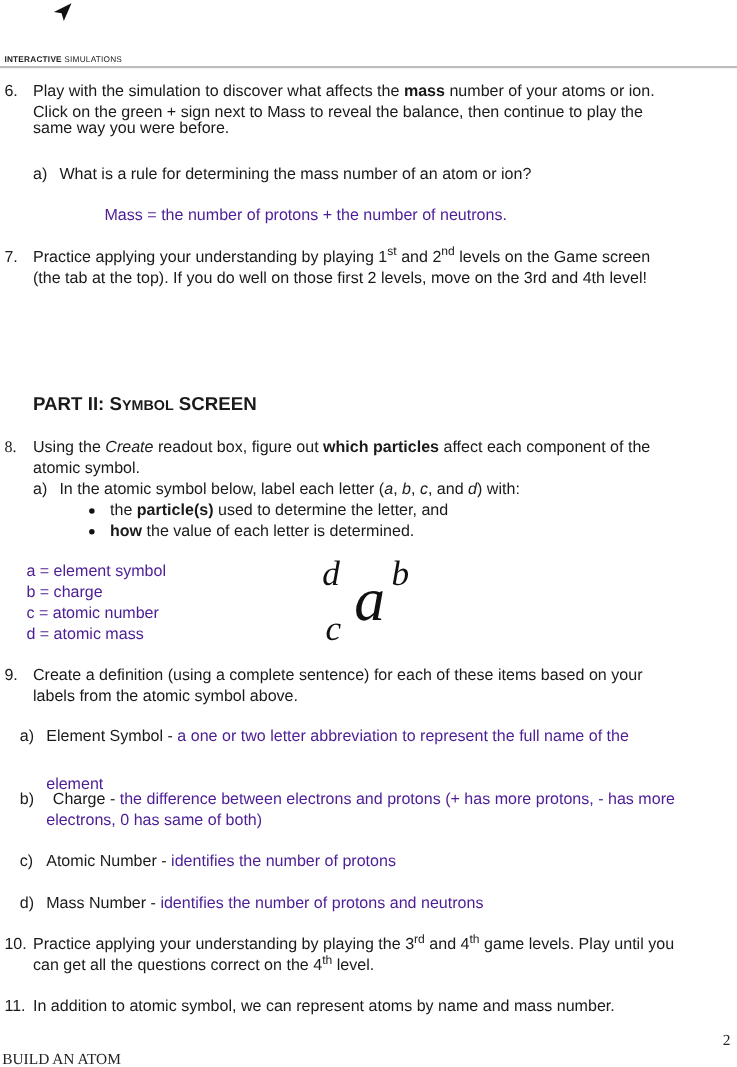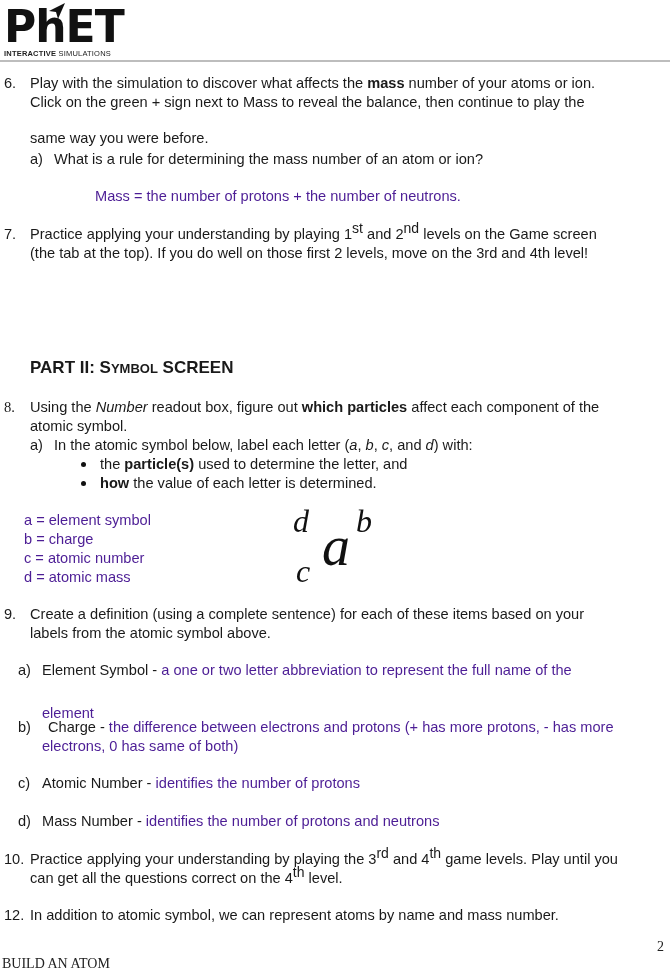--- a/index.html
+++ b/index.html
@@ -10,67 +10,66 @@
   }
   .abs { position: absolute; }
   .logo { left: 2px; top: 4px; width: 140px; height: 54px; }
   .logo-word { position: absolute; left: 2px; top: 0px; font-family: "DejaVu Sans", sans-serif; font-weight: 900; font-size: 44px; letter-spacing: -1px; color: #111; line-height: 46px; }
   .logo-sub { position: absolute; left: 2px; top: 45px; font-size: 7.5px; letter-spacing: 0.2px; color: #222; white-space: nowrap; text-align: right; }
   .logo-sub b { font-weight: 700; }
   .logo-rule { left: 0; top: 60px; width: 670px; height: 2px; background: #bdbdbd; }
   .line { position: absolute; white-space: nowrap; line-height: 19px; }
   .blue { color: #4c1d95; }
   b { font-weight: 700; }
-  sup { font-size: 14px; vertical-align: 6px; line-height: 0; margin-top: 12px; }
+  sup { font-size: 11px; vertical-align: 6px; line-height: 0; margin-top: 12px; }
   .heading { font-weight: 700; font-size: 17px; }
   .sc { font-size: 13px; }
   .bullet { position: absolute; width: 5px; height: 5px; border-radius: 50%; background: #111; }
   .sym { position: absolute; font-family: "Liberation Serif", serif; font-style: italic; color: #111; line-height: 1; }
   .footer { font-family: "Liberation Serif", serif; font-size: 14px; color: #222; }
 </style>
 </head>
 <body>
 
 <div class="abs logo">
-  <span class="logo-word">PhET</span>
   <svg style="position:absolute;left:46px;top:-2px" width="18" height="18" viewBox="0 0 18 18">
     <path d="M1 9 L17 1 L10 17 L8 10 Z" fill="#111"></path>
   </svg>
   <span class="logo-sub"><b>INTERACTIVE</b><span> SIMULATIONS</span></span>
 </div>
 <div class="abs logo-rule"></div>
 
 <section>
   <span class="line" style="left:4px;top:74px">6.</span>
   <div class="line" style="left:30px;top:74px">
     <span>Play with the simulation to discover what affects the </span><b>mass</b><span> number of your atoms or ion.</span>
   </div>
   <div class="line" style="left:30px;top:93px">Click on the green + sign next to Mass to reveal the balance, then continue to play the</div>
-  <div class="line" style="left:30px;top:129px">same way you were before.</div>
+  <div class="line" style="left:30px;top:108px">same way you were before.</div>
   <span class="line" style="left:30px;top:150px">a)</span>
   <div class="line" style="left:54px;top:150px">What is a rule for determining the mass number of an atom or ion?</div>
   <div class="line blue" style="left:95px;top:187px">Mass = the number of protons + the number of neutrons.</div>
 </section>
 
 <section>
   <span class="line" style="left:4px;top:225px">7.</span>
   <div class="line" style="left:30px;top:225px">
     <span>Practice applying your understanding by playing 1</span><sup>st</sup><span> and 2</span><sup>nd</sup><span> levels on the Game screen</span>
   </div>
   <div class="line" style="left:30px;top:244px">(the tab at the top).  If you do well on those first 2 levels, move on the 3rd and 4th level!</div>
 </section>
 
 <div class="line heading" style="left:30px;top:358px">
   <span>PART II: S</span><span class="sc">YMBOL</span><span> SCREEN</span>
 </div>
 
 <section>
   <span class="line" style="left:4px;top:398px;font-family:'Liberation Serif',serif">8.</span>
   <div class="line" style="left:30px;top:398px">
-    <span>Using the </span><i>Number</i><span> readout box, figure out </span><b>which particles</b><span> affect each component of the</span>
+    <span>Using the </span><i>Create</i><span> readout box, figure out </span><b>which particles</b><span> affect each component of the</span>
   </div>
   <div class="line" style="left:30px;top:417px">atomic symbol.</div>
   <span class="line" style="left:30px;top:436px">a)</span>
   <div class="line" style="left:54px;top:436px">
     <span>In the atomic symbol below, label each letter (</span><i>a</i>, <i>b</i>, <i>c</i>, and <i>d</i><span>) with:</span>
   </div>
   <span class="bullet" style="left:81px;top:462px"></span>
   <div class="line" style="left:100px;top:455px">
     <span>the </span><b>particle(s)</b><span> used to determine the letter, and</span>
   </div>
@@ -123,18 +122,18 @@
   <span class="line" style="left:4px;top:850px">10.</span>
   <div class="line" style="left:30px;top:850px">
     <span>Practice applying your understanding by playing the 3</span><sup>rd</sup><span> and 4</span><sup>th</sup><span> game levels.  Play until you</span>
   </div>
   <div class="line" style="left:30px;top:869px">
     <span>can get all the questions correct on the 4</span><sup>th</sup><span> level.</span>
   </div>
 </section>
 
 <section>
-  <span class="line" style="left:4px;top:906px">12.</span>
+  <span class="line" style="left:4px;top:906px">11.</span>
   <div class="line" style="left:30px;top:906px">In addition to atomic symbol, we can represent atoms by name and mass number.</div>
 </section>
 
 <div class="line footer" style="left:657px;top:937px">2</div>
 <div class="line footer" style="left:2px;top:954px">BUILD AN ATOM</div>
 
 </body></html>

